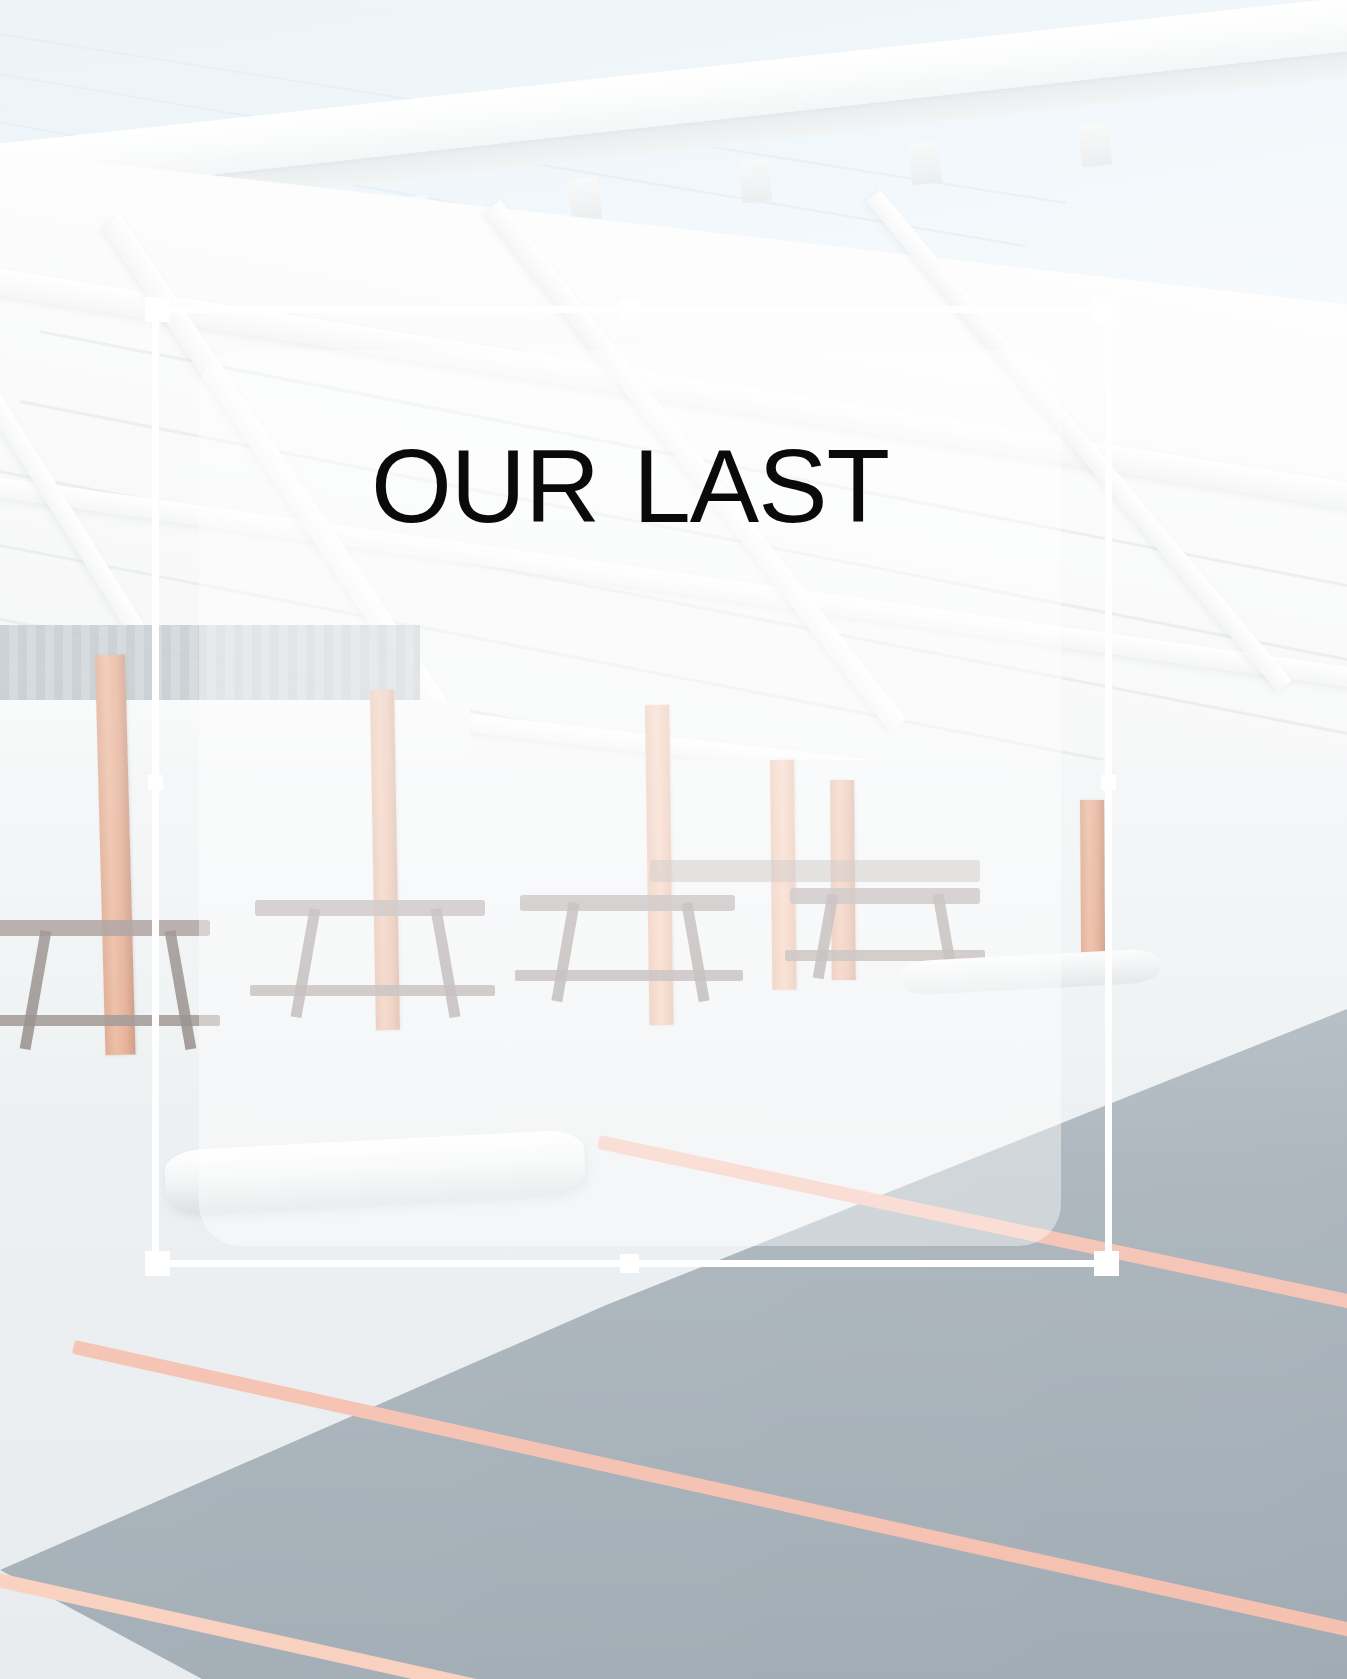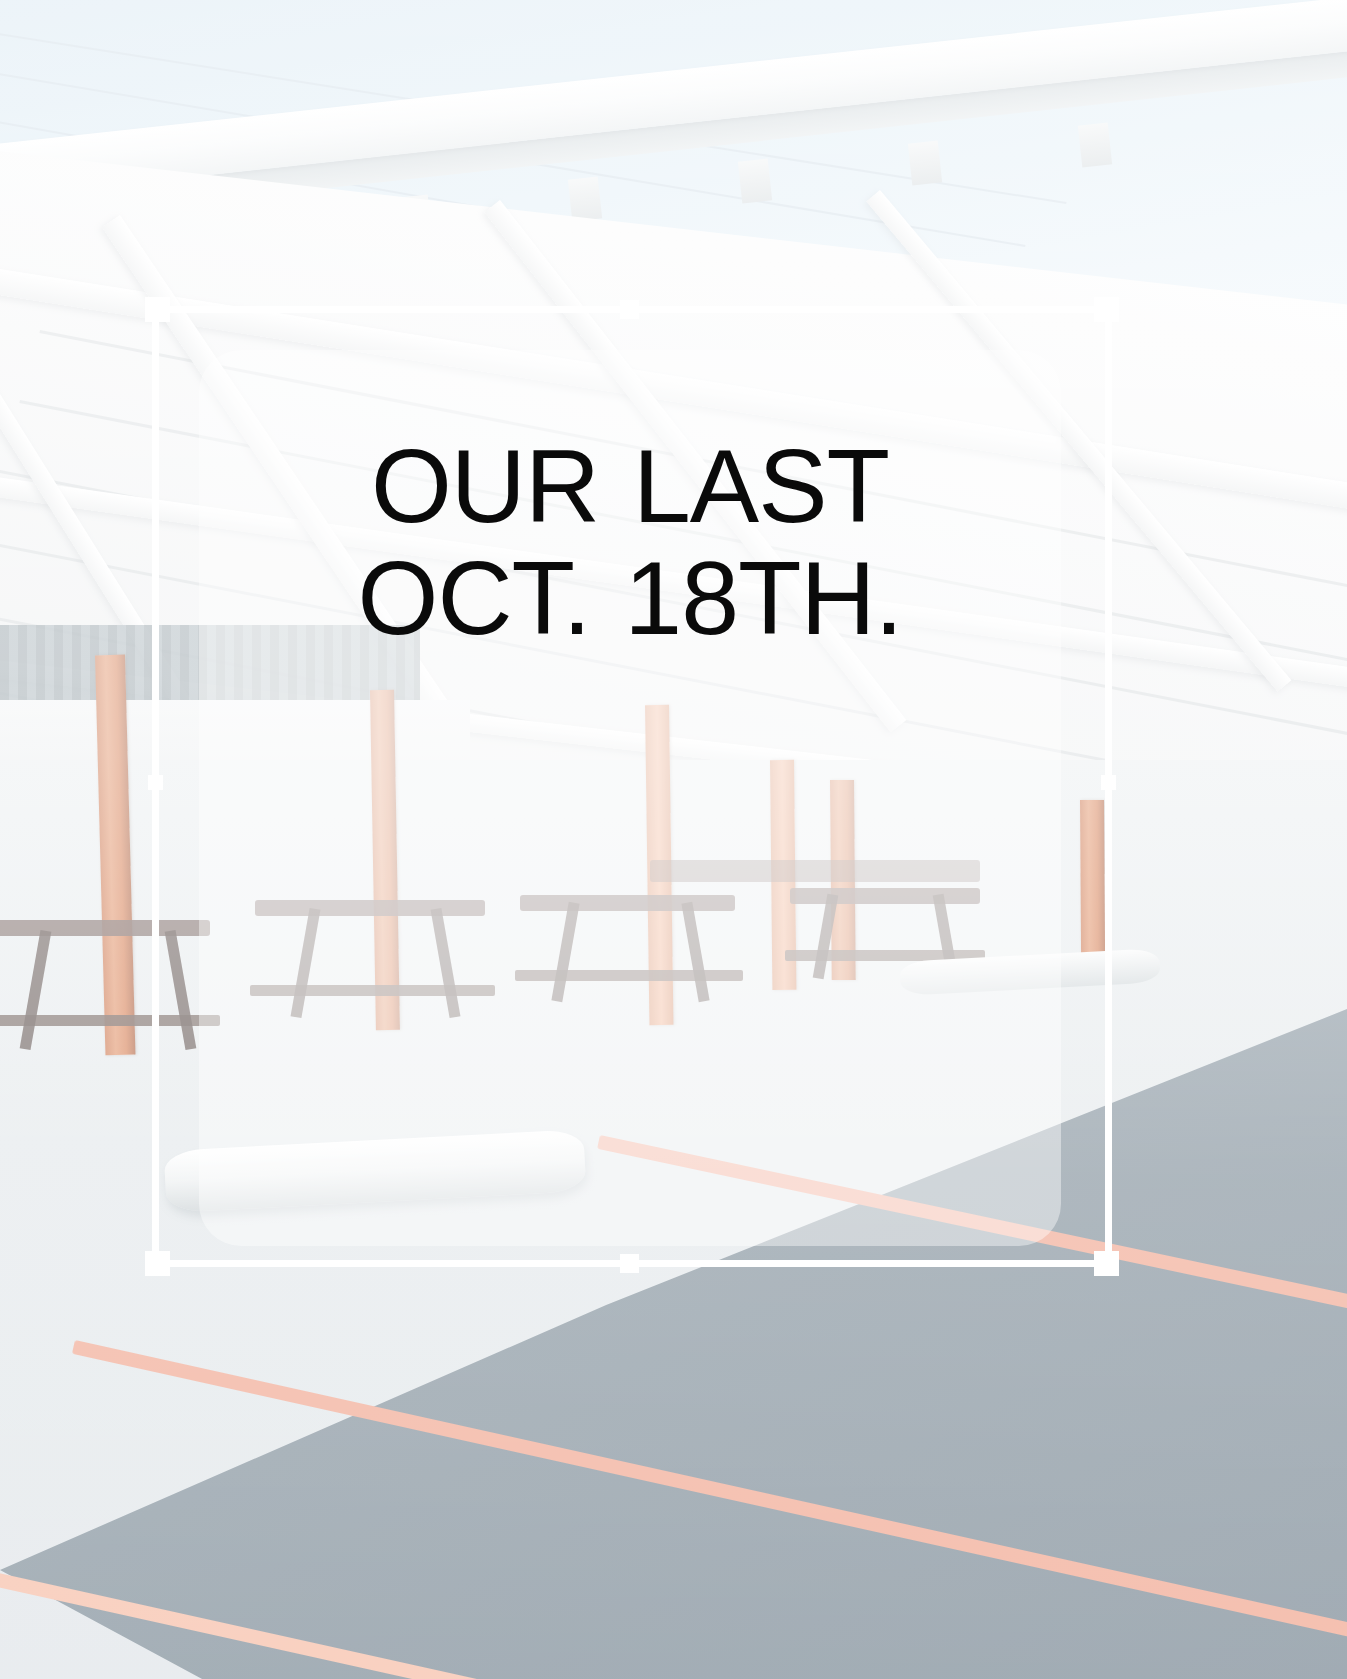--- a/index.html
+++ b/index.html
@@ -299,16 +299,15 @@
     <div class="fmark m-bl"></div>
     <div class="fmark m-br"></div>
     <div class="fmark m-tc"></div>
     <div class="fmark m-bc"></div>
     <div class="fmark m-lm"></div>
     <div class="fmark m-rm"></div>
   </div>
 
   <div class="headline">
     <span class="ln">OUR LAST</span>
-    <span class="ln">OCT. 18TH.</span>
   </div>
 
 </div>
 
 </body></html>

